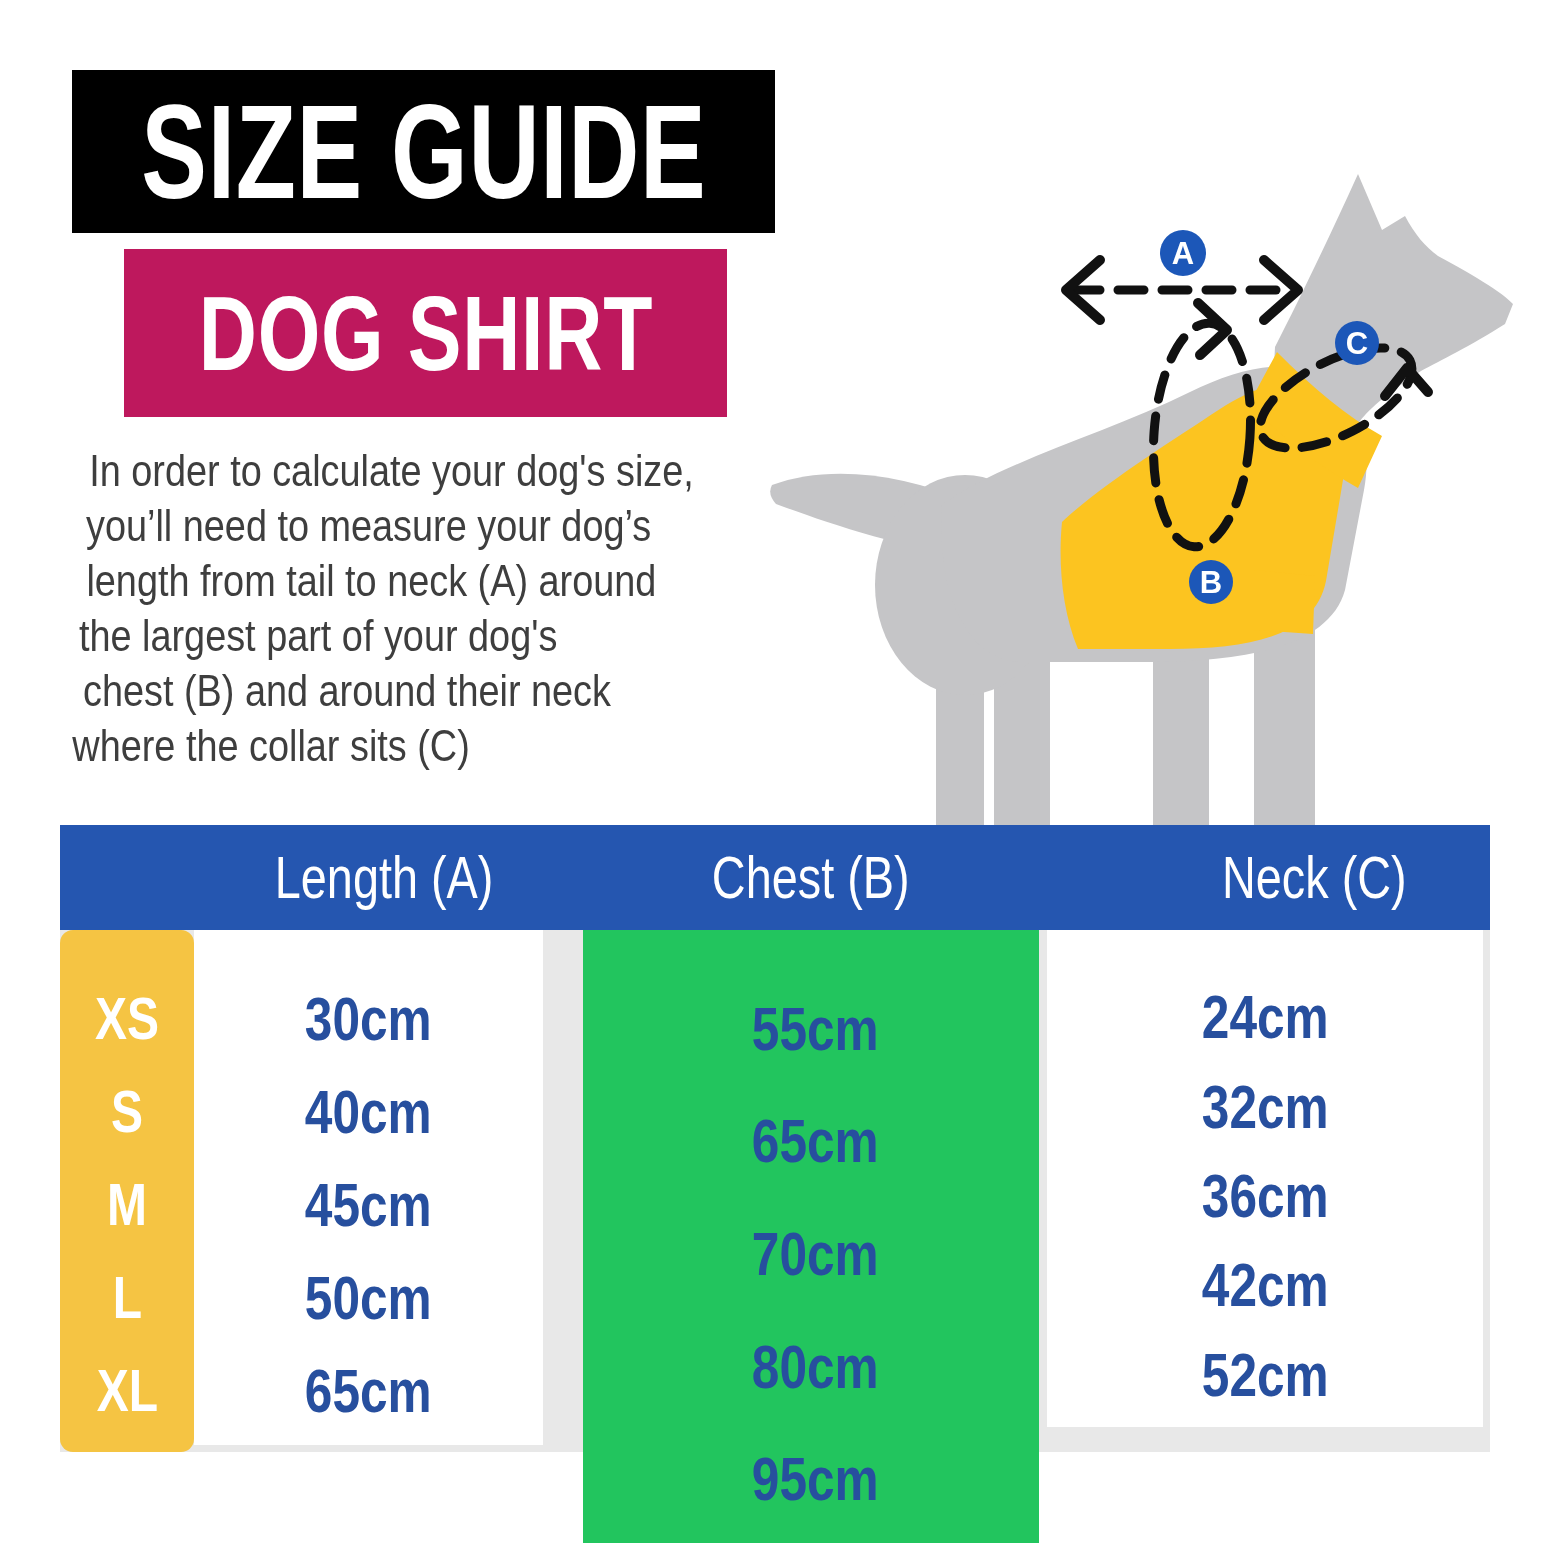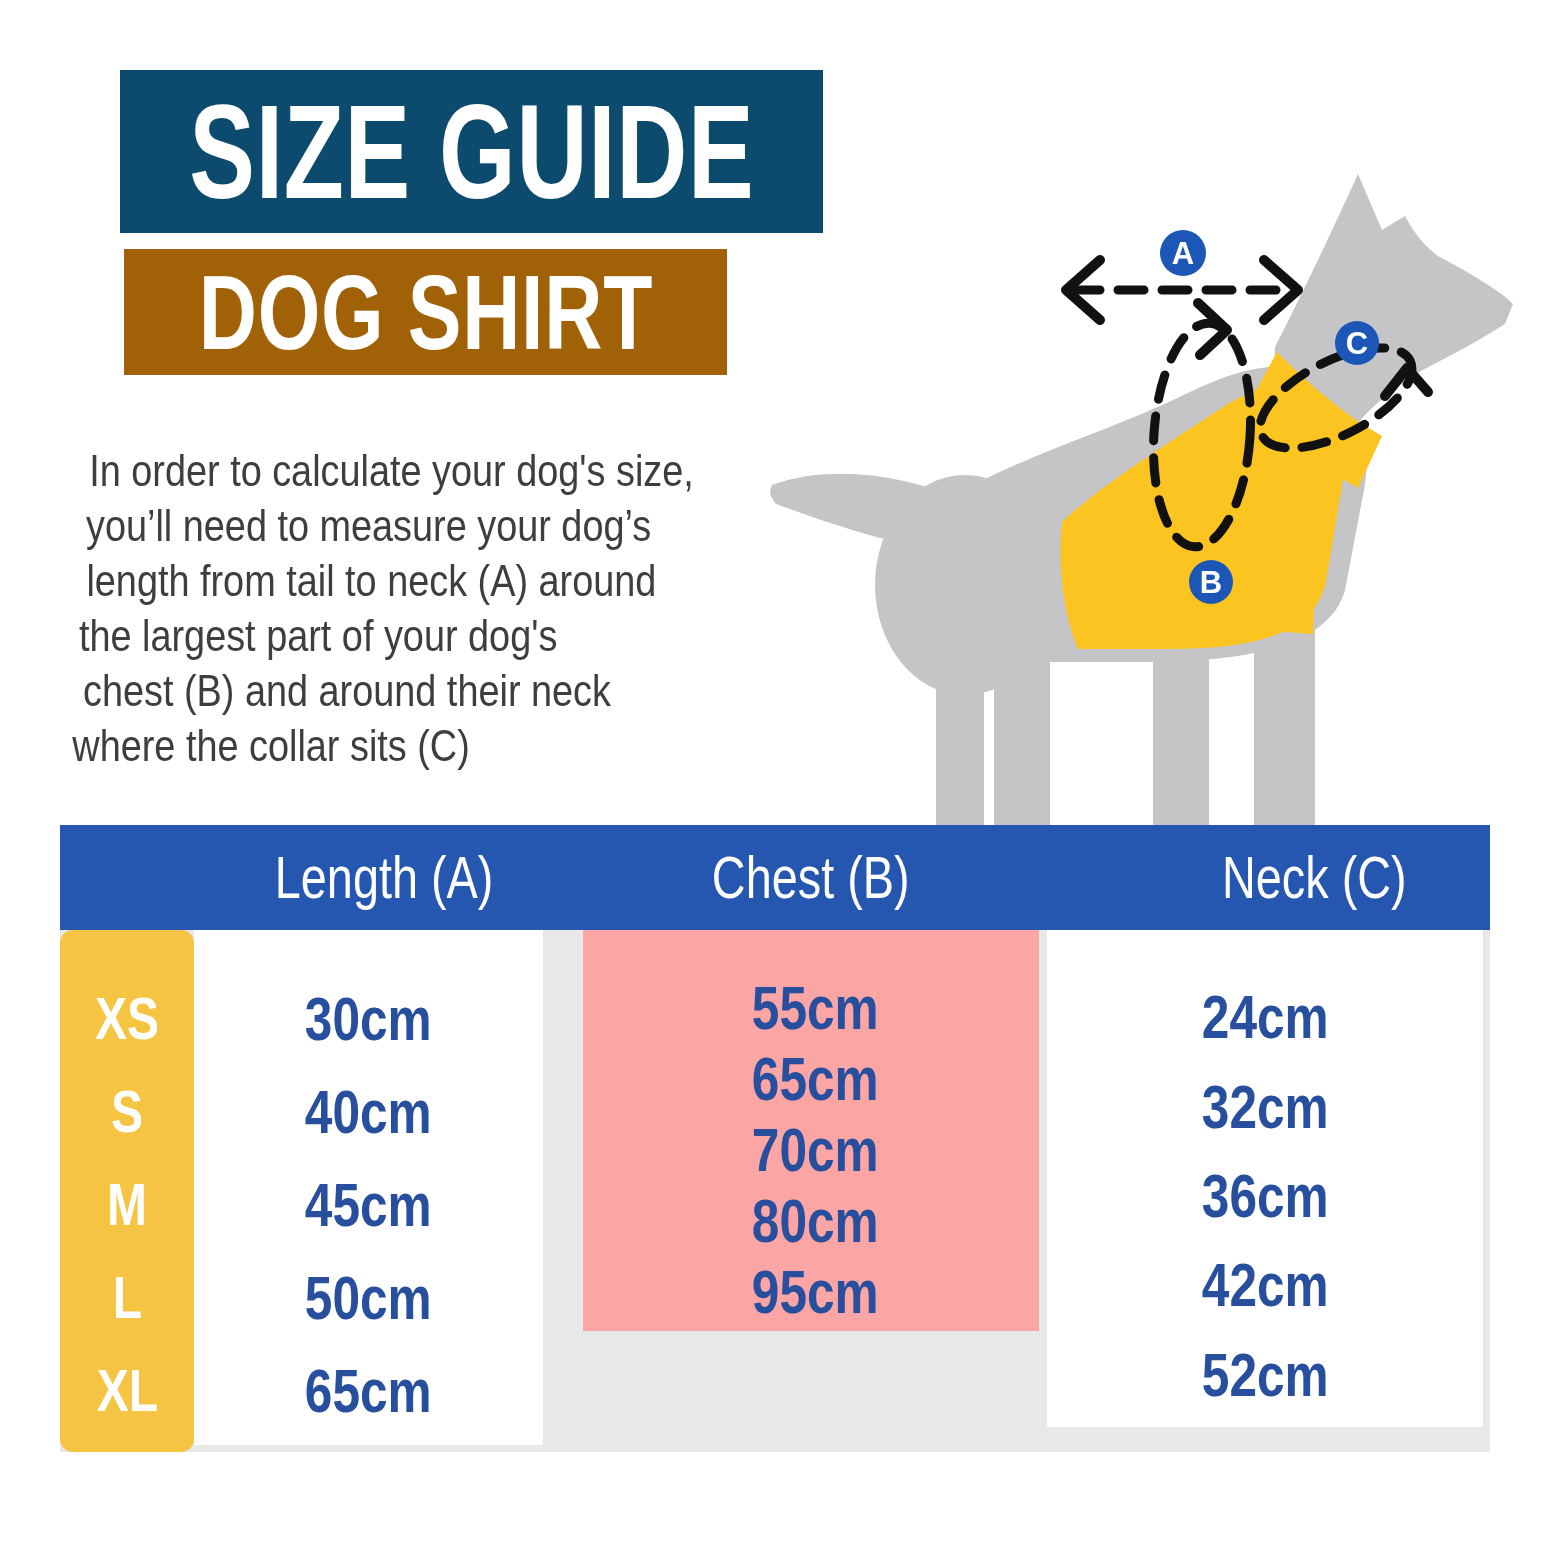--- a/index.html
+++ b/index.html
@@ -2,22 +2,22 @@
 <html><head>
 <meta charset="utf-8">
 <style>
   html,body{margin:0;padding:0;background:#ffffff;}
   .page{position:relative;width:1550px;height:1550px;background:#ffffff;overflow:hidden;
         font-family:"Liberation Sans","DejaVu Sans",sans-serif;}
   .cond{display:inline-block;transform:scaleX(var(--sx,0.78));transform-origin:center center;white-space:nowrap;}
 
   
   .banner{position:absolute;display:flex;align-items:center;justify-content:center;}
-  .banner-blue{left:72px;top:70px;width:703px;height:163px;background:#0c4a6e;margin-left:48px;}
-  .banner-yellow{left:124px;top:249px;width:603px;height:126px;background:#a16207;}
+  .banner-blue{left:72px;top:70px;width:703px;height:163px;background:#000000;}
+  .banner-yellow{left:124px;top:249px;width:603px;height:168px;background:#be185d;}
   .t-title{--sx:0.74;font-size:133px;font-weight:bold;color:#ffffff;letter-spacing:1px;}
   .t-subtitle{--sx:0.76;font-size:106px;font-weight:bold;color:#ffffff;letter-spacing:1px;}
 
   
   .intro{position:absolute;left:40px;top:443px;width:750px;text-align:left;color:#3E3E3E;}
   .intro .line{height:55px;line-height:55px;font-size:44px;}
   .intro .cond{--sx:0.86;}
 
   
   .dog-svg{position:absolute;left:770px;top:140px;width:780px;height:740px;}
@@ -29,21 +29,21 @@
   .tbl-header{position:absolute;left:0;top:0;width:1430px;height:105px;background:#2556B0;}
   .th-label{position:absolute;top:0;height:105px;display:flex;align-items:center;justify-content:center;
             color:#ffffff;font-weight:normal;font-size:60px;}
   .th-0{left:134px;width:381px;}
   .th-1{left:523px;width:456px;}
   .th-2{left:1036px;width:436px;}
   .col{position:absolute;top:105px;display:flex;flex-direction:column;justify-content:space-around;
        padding:42px 0 8px;box-sizing:border-box;}
   .col-sizes{left:0;width:134px;height:522px;background:#F5C443;padding-bottom:15px;border-radius:13px;}
   .col-a{left:134px;width:349px;height:515px;background:#ffffff;}
-  .col-b{left:523px;width:456px;height:401px;background:#fca5a5;padding-left:8px;}
+  .col-b{left:523px;width:456px;height:613px;background:#22c55e;padding-left:8px;}
   .col-c{left:987px;width:436px;height:497px;background:#ffffff;}
   .cell{text-align:center;font-weight:bold;font-size:62px;color:#274F9E;}
   .cell .cond{--sx:0.8;}
   .size-cell{color:#ffffff;font-size:60px;}
 </style>
 </head>
 <body>
 
 <div class="page">
 

